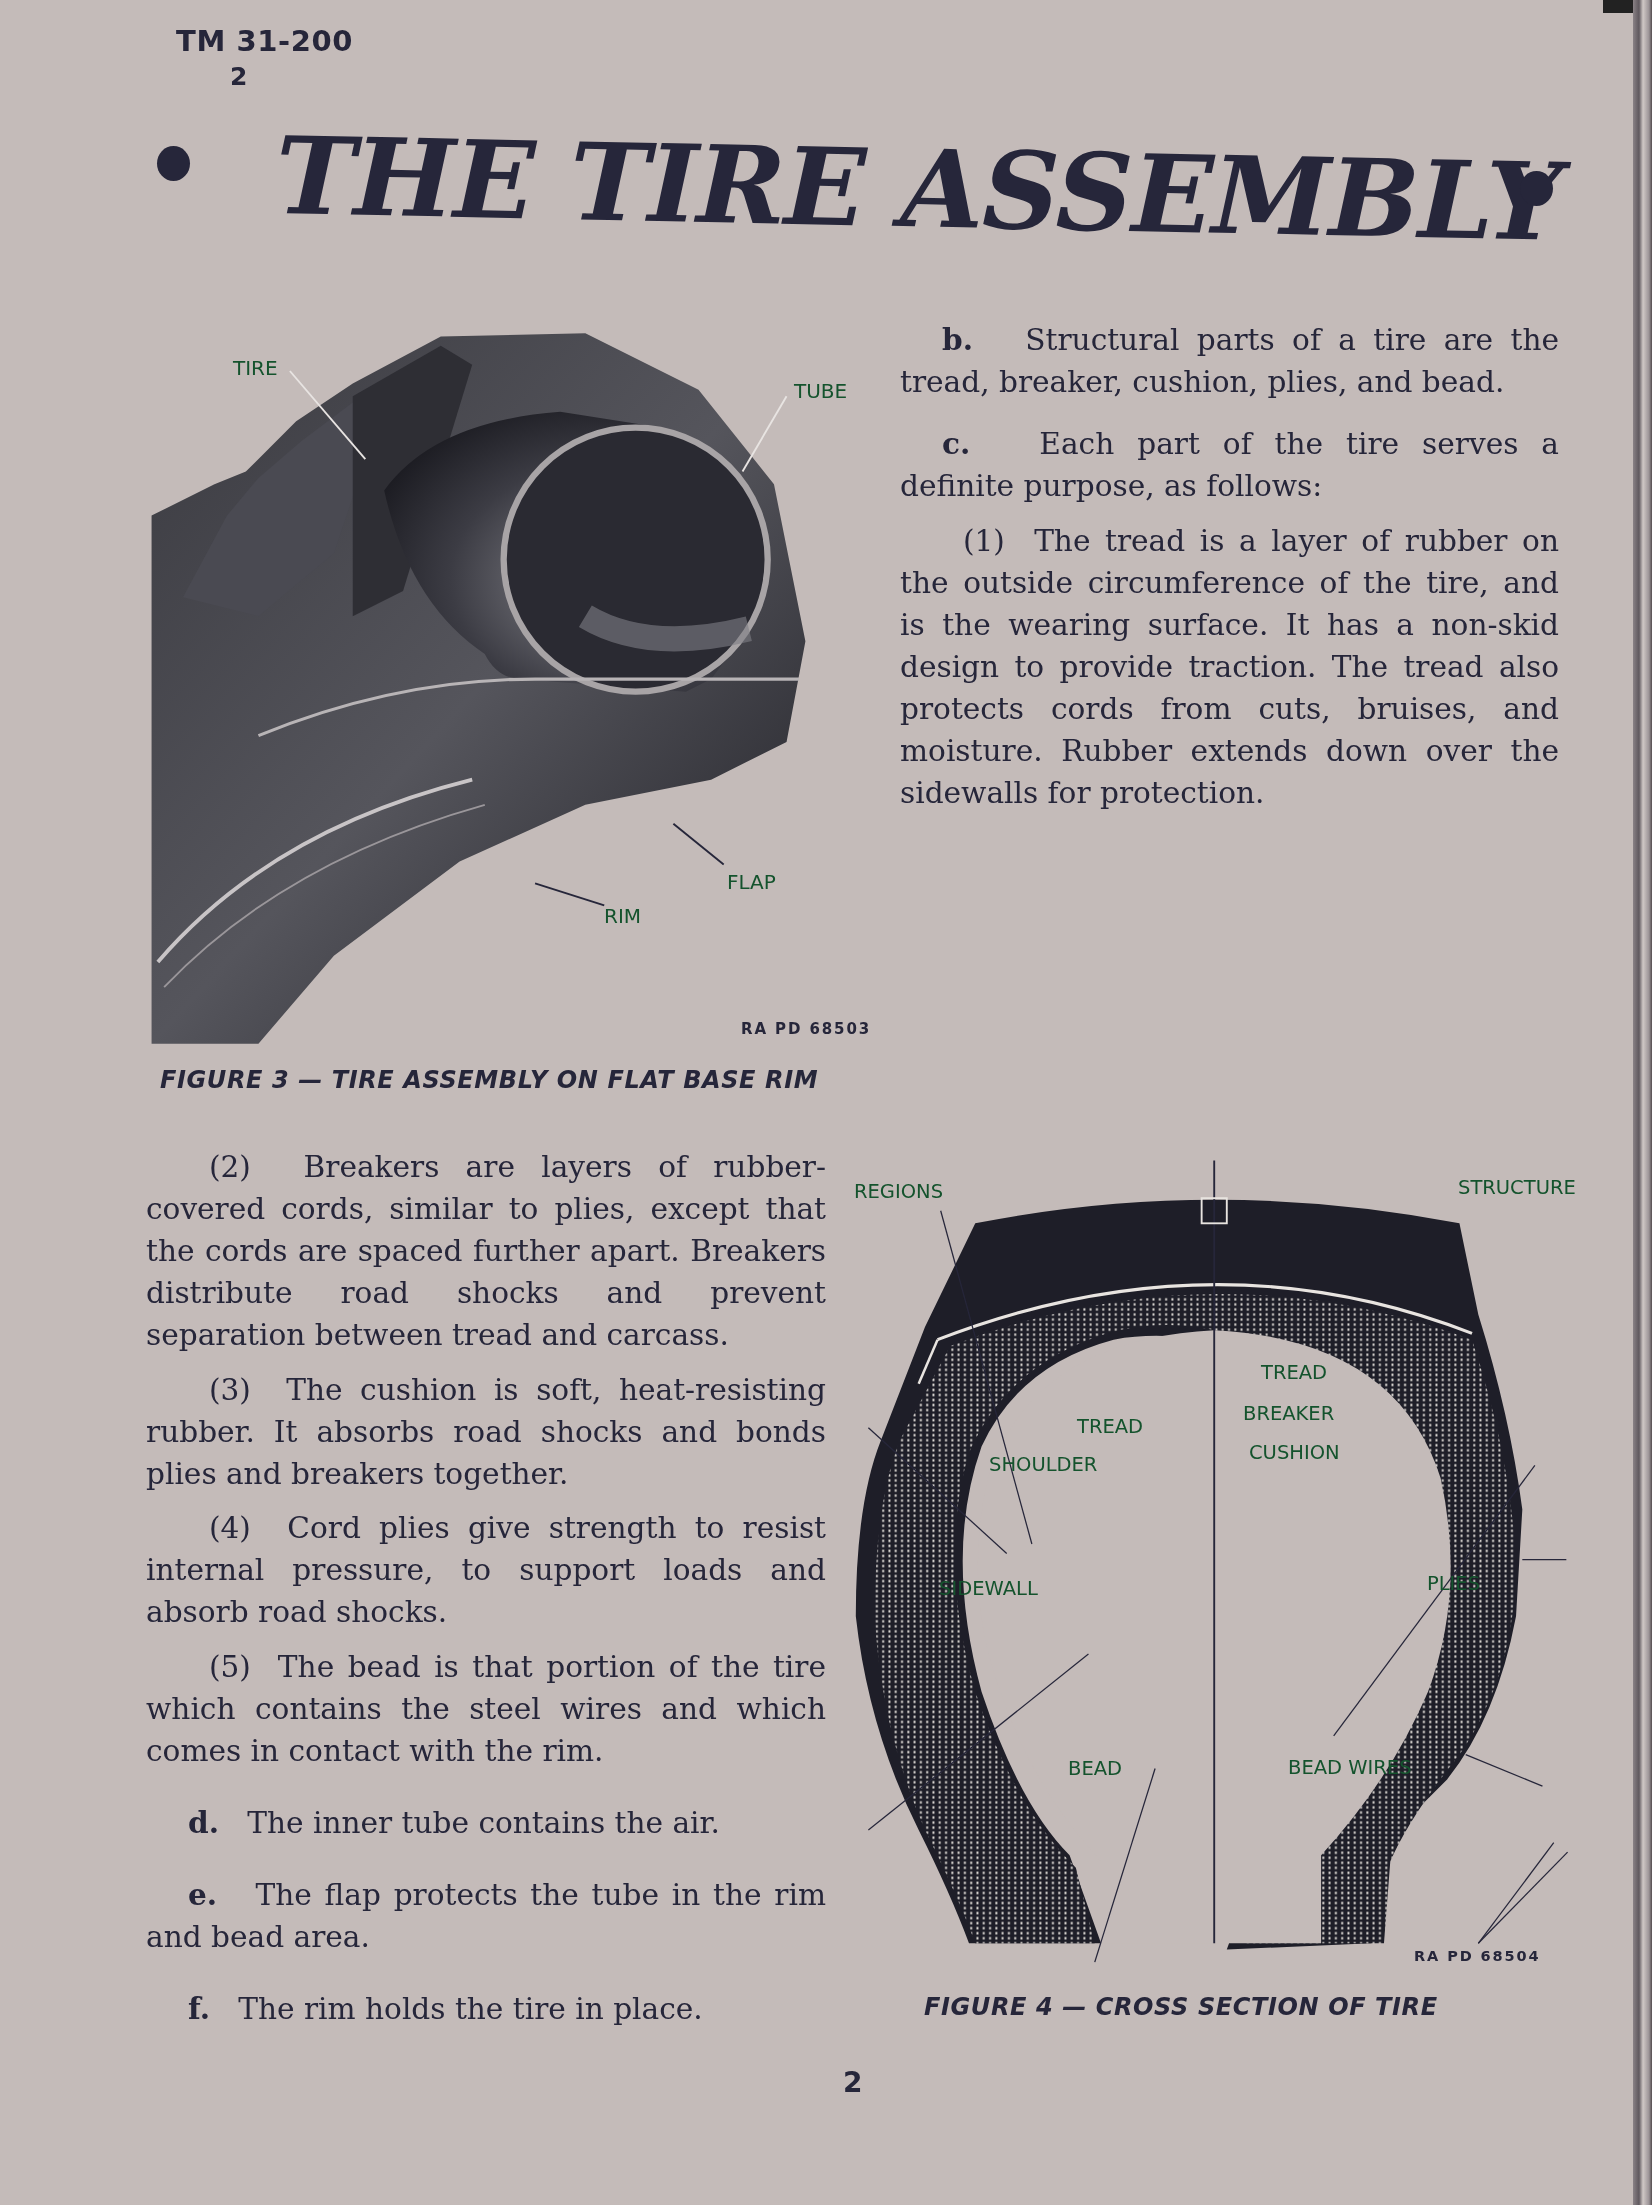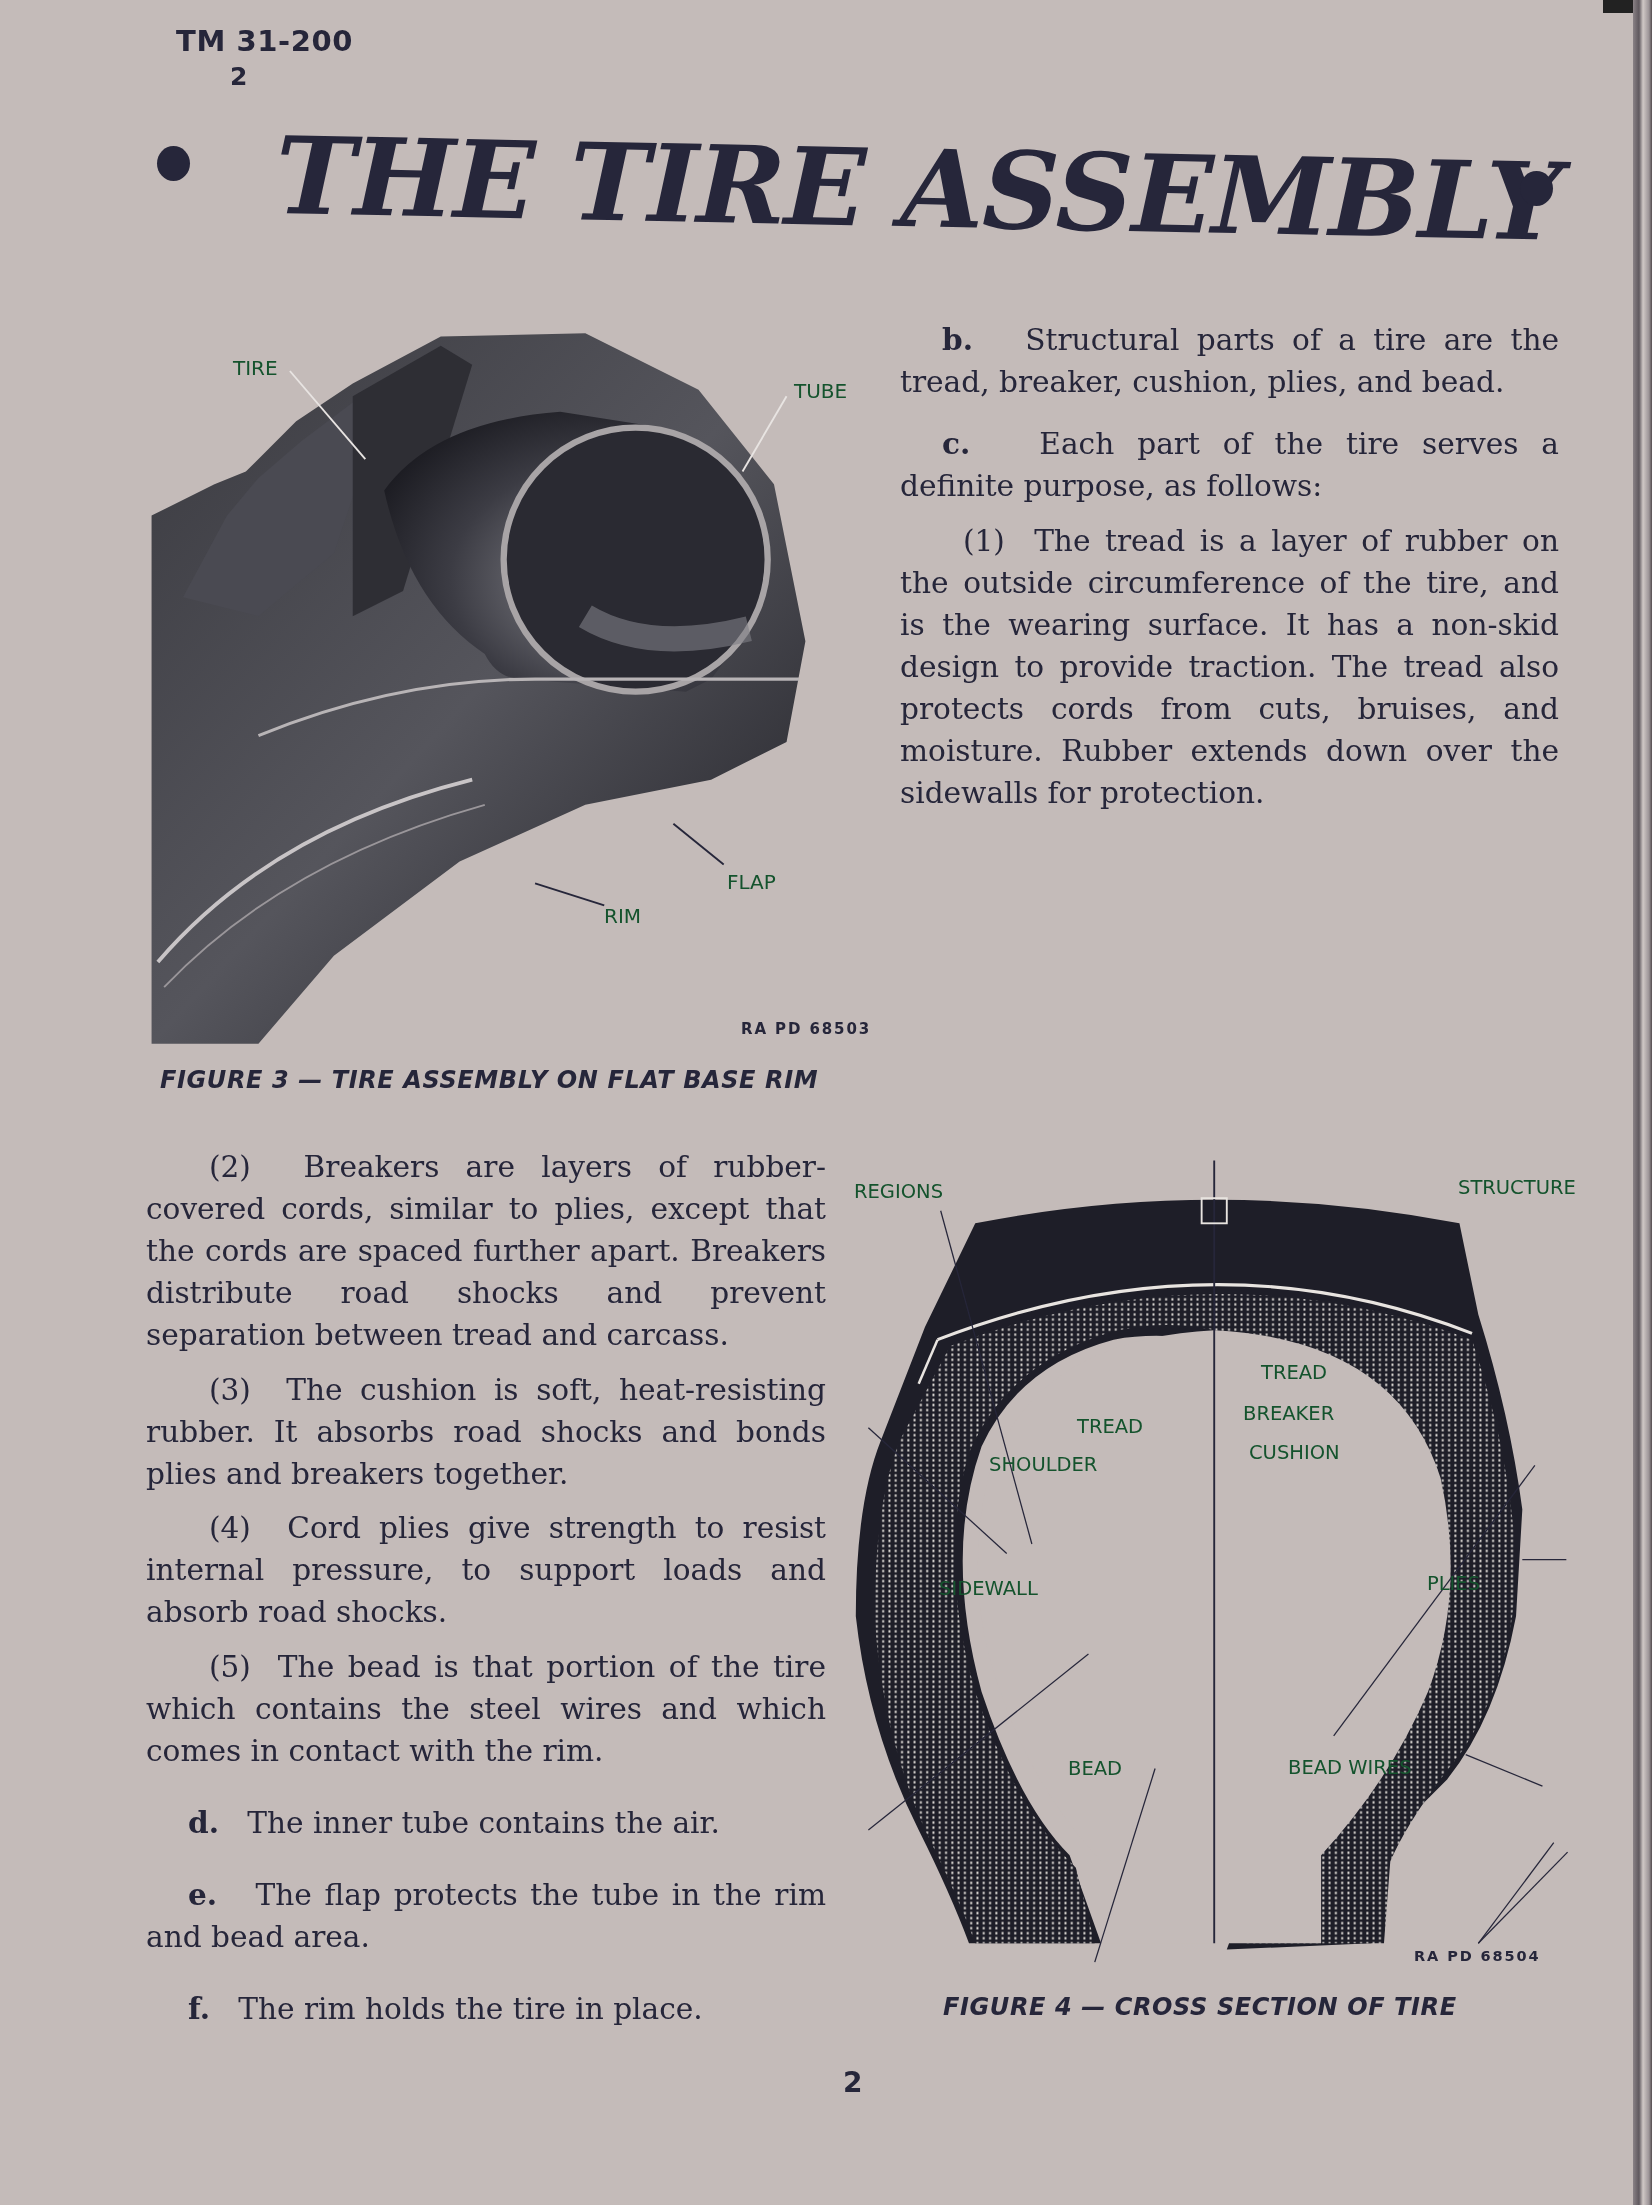--- a/index.html
+++ b/index.html
@@ -124,16 +124,16 @@
 <span class="lbl" style="left:1077px;top:1415px;font-size:19.5px;">TREAD</span>
 <span class="lbl" style="left:989px;top:1453px;font-size:19.5px;">SHOULDER</span>
 <span class="lbl" style="left:939px;top:1577px;font-size:19.5px;">SIDEWALL</span>
 <span class="lbl" style="left:1068px;top:1757px;font-size:19.5px;">BEAD</span>
 <span class="lbl" style="left:1261px;top:1361px;font-size:19.5px;">TREAD</span>
 <span class="lbl" style="left:1243px;top:1402px;font-size:19.5px;">BREAKER</span>
 <span class="lbl" style="left:1249px;top:1441px;font-size:19.5px;">CUSHION</span>
 <span class="lbl" style="left:1427px;top:1572px;font-size:19.5px;">PLIES</span>
 <span class="lbl" style="left:1288px;top:1756px;font-size:19.5px;">BEAD WIRES</span>
 <div class="ra" style="left:1414px;top:1948px;font-size:14.5px;">RA PD 68504</div>
-<div class="caption" style="left:943px;top:1993px;">FIGURE 4 — CROSS SECTION OF TIRE</div>
+<div class="caption" style="left:924px;top:1993px;">FIGURE 4 — CROSS SECTION OF TIRE</div>
 
 <div class="abs pagenum">2</div>
 
 
 </body></html>

